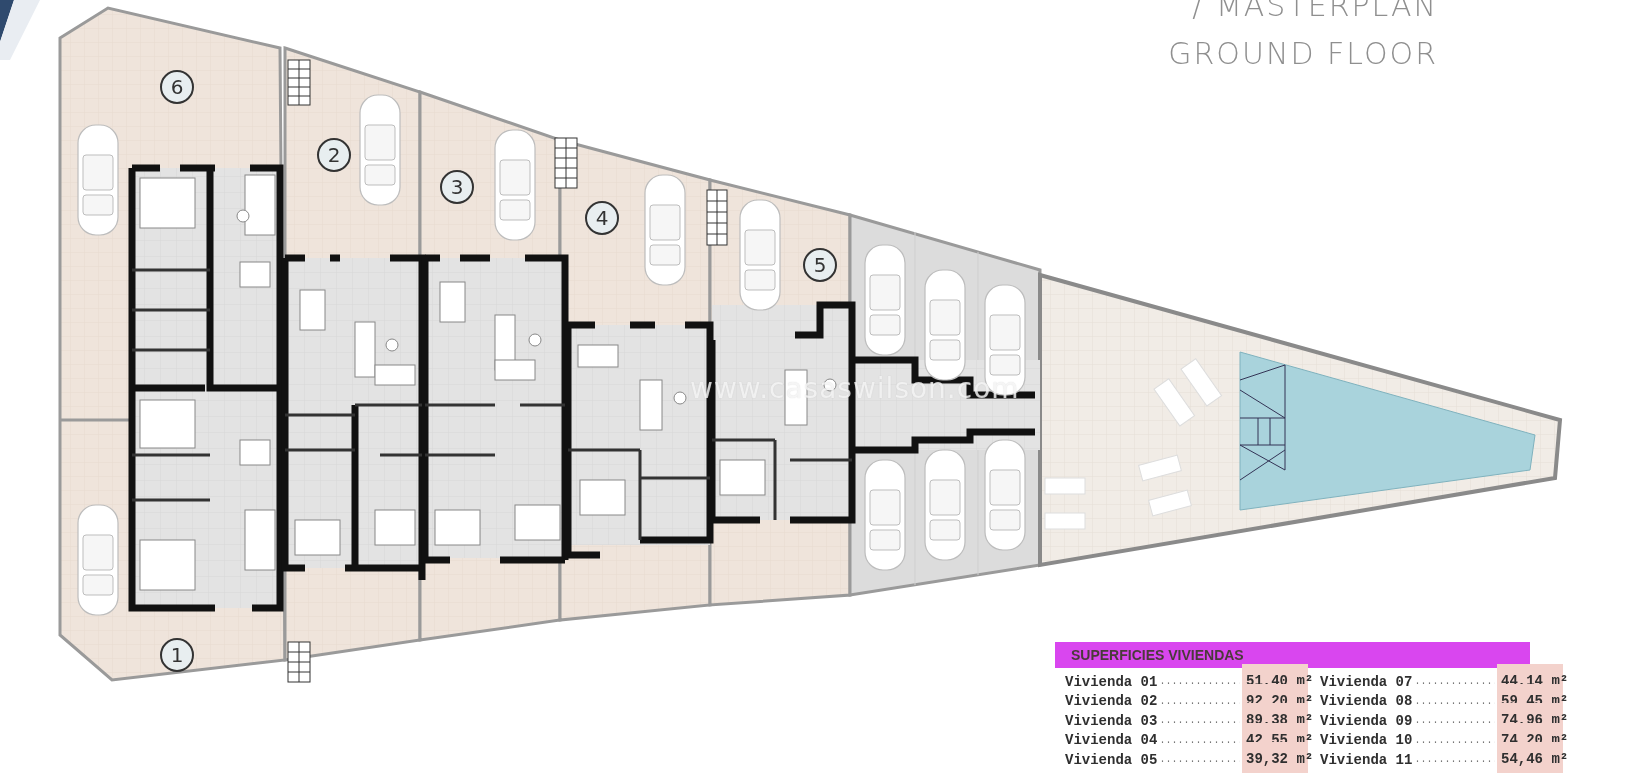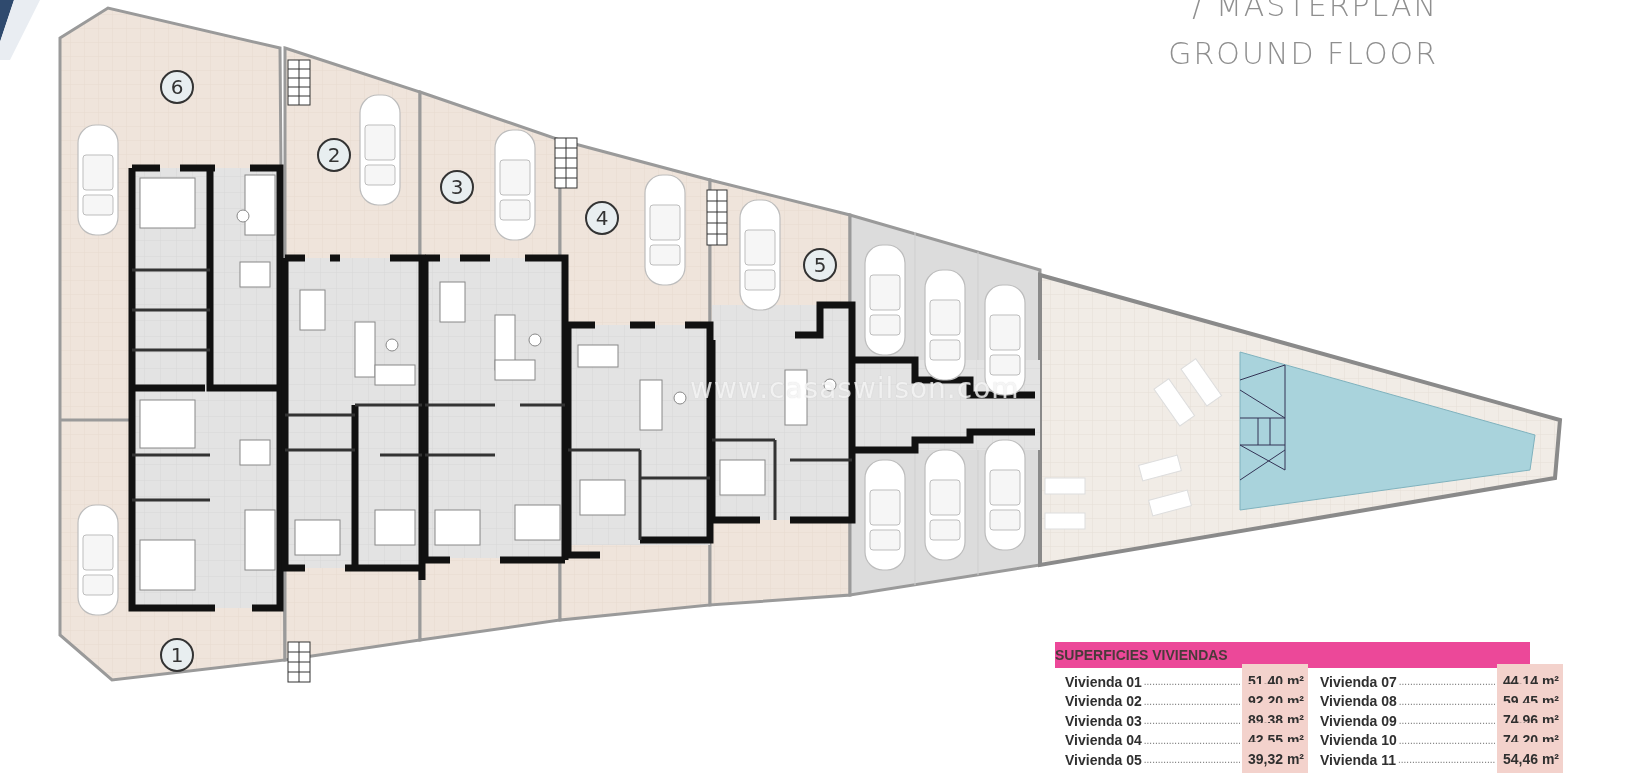--- a/index.html
+++ b/index.html
@@ -10,23 +10,23 @@
            font-family: "DejaVu Sans", sans-serif; font-weight: 300; letter-spacing: 2px; }
   .title-1 { top: -12px; font-size: 30px; }
   .title-2 { top: 36px; font-size: 30px; }
   .unit-num { position: absolute; width: 30px; height: 30px; border: 2px solid #333;
               border-radius: 50%; background: #e8eef0; color: #333; font-size: 20px;
               text-align: center; line-height: 30px; font-family: "DejaVu Sans", sans-serif; }
   .watermark { position: absolute; left: 690px; top: 372px; color: rgba(255,255,255,0.75);
                font-size: 28px; letter-spacing: 1px; font-family: "DejaVu Sans", sans-serif;
                text-shadow: 0 0 1px rgba(150,150,150,0.4); }
   .table { position: absolute; left: 1055px; top: 642px; width: 475px; }
-  .table-header { background: #ec4899; height: 26px; color: #4a3a3a;
+  .table-header { background: #d946ef; height: 26px; padding-left: 16px; color: #4a3a3a;
                   font-weight: bold; font-size: 14px; line-height: 26px; }
-  .cols { display: flex; margin-top: 4px; }
+  .cols { display: flex; margin-top: 4px; font-family: Liberation Mono, monospace; }
   .col { width: 243px; margin-left: 10px; }
   .col + .col { margin-left: 0px; }
   .row { display: flex; height: 19.5px; align-items: center; font-size: 14px; color: #2f2f2f; font-weight: bold; }
   .row .lbl { white-space: nowrap; }
   .row .dots { flex: 1; overflow: hidden; white-space: nowrap; color: #777; font-weight: normal; font-size: 10px; margin: 0 2px; }
   .row .val { background: #f3d2cc; padding: 8px 4px; width: 58px; text-align: right; white-space: nowrap; height: 19.5px; line-height: 19.5px; }
   .dark-corner { position: absolute; left: 0; top: 0; }
 </style>
 </head>
 <body>

